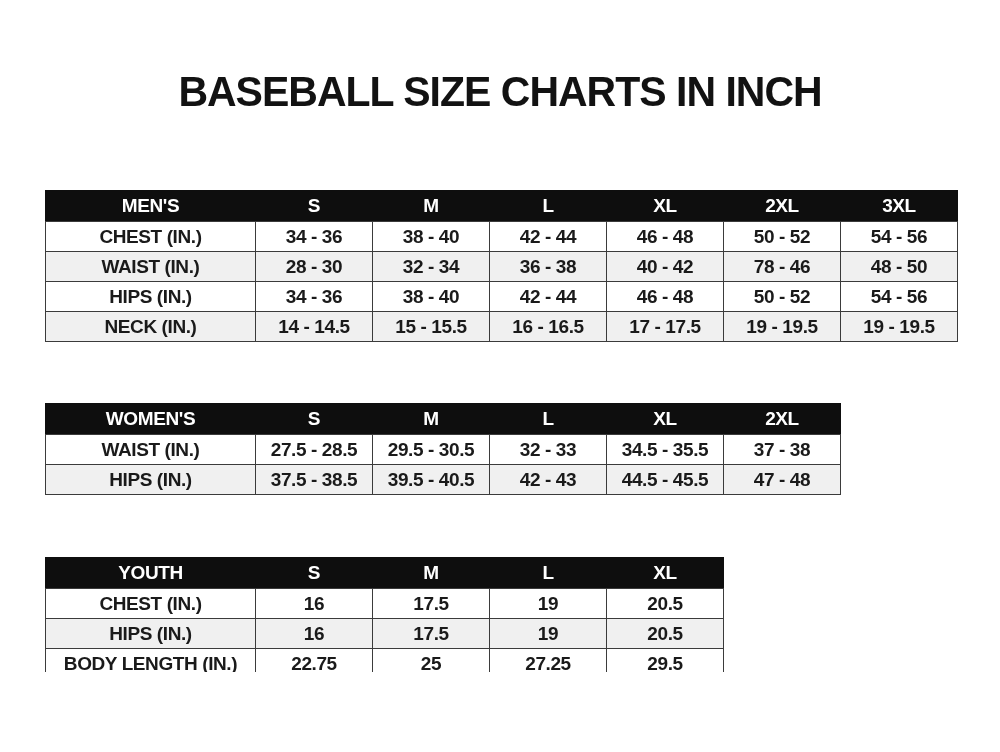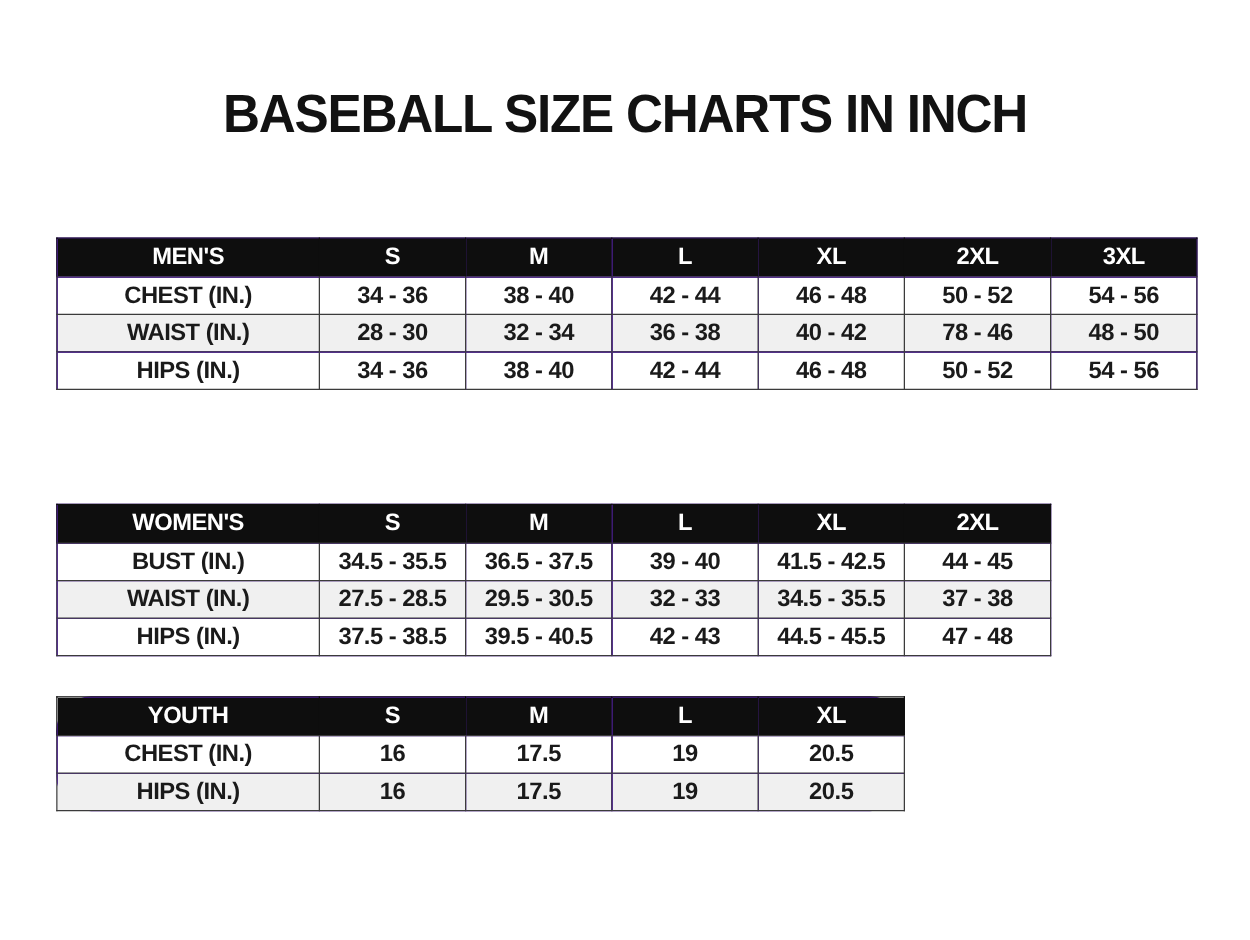--- a/index.html
+++ b/index.html
@@ -113,20 +113,29 @@
         </tr>
         <tr>
           <td>HIPS (IN.)</td>
           <td>34 - 36</td>
           <td>38 - 40</td>
           <td>42 - 44</td>
           <td>46 - 48</td>
           <td>50 - 52</td>
           <td>54 - 56</td>
         </tr>
+        <tr>
+          <td>NECK (IN.)</td>
+          <td>14 - 14.5</td>
+          <td>15 - 15.5</td>
+          <td>16 - 16.5</td>
+          <td>17 - 17.5</td>
+          <td>19 - 19.5</td>
+          <td>19 - 19.5</td>
+        </tr>
       </tbody>
     </table>
 
   <table class="size-table" id="table-womens">
       <colgroup>
         <col style="width: 210px;">
         <col style="width: 117px;">
         <col style="width: 117px;">
         <col style="width: 117px;">
         <col style="width: 117px;">
@@ -137,28 +146,20 @@
           <th>WOMEN'S</th>
           <th>S</th>
           <th>M</th>
           <th>L</th>
           <th>XL</th>
           <th>2XL</th>
         </tr>
       </thead>
       <tbody>
         <tr>
-          <td>BUST (IN.)</td>
-          <td>34.5 - 35.5</td>
-          <td>36.5 - 37.5</td>
-          <td>39 - 40</td>
-          <td>41.5 - 42.5</td>
-          <td>44 - 45</td>
-        </tr>
-        <tr>
           <td>WAIST (IN.)</td>
           <td>27.5 - 28.5</td>
           <td>29.5 - 30.5</td>
           <td>32 - 33</td>
           <td>34.5 - 35.5</td>
           <td>37 - 38</td>
         </tr>
         <tr>
           <td>HIPS (IN.)</td>
           <td>37.5 - 38.5</td>
@@ -195,15 +196,22 @@
           <td>19</td>
           <td>20.5</td>
         </tr>
         <tr>
           <td>HIPS (IN.)</td>
           <td>16</td>
           <td>17.5</td>
           <td>19</td>
           <td>20.5</td>
         </tr>
+        <tr>
+          <td>BODY LENGTH (IN.)</td>
+          <td>22.75</td>
+          <td>25</td>
+          <td>27.25</td>
+          <td>29.5</td>
+        </tr>
       </tbody>
     </table>
 </div>
 
 </body></html>

